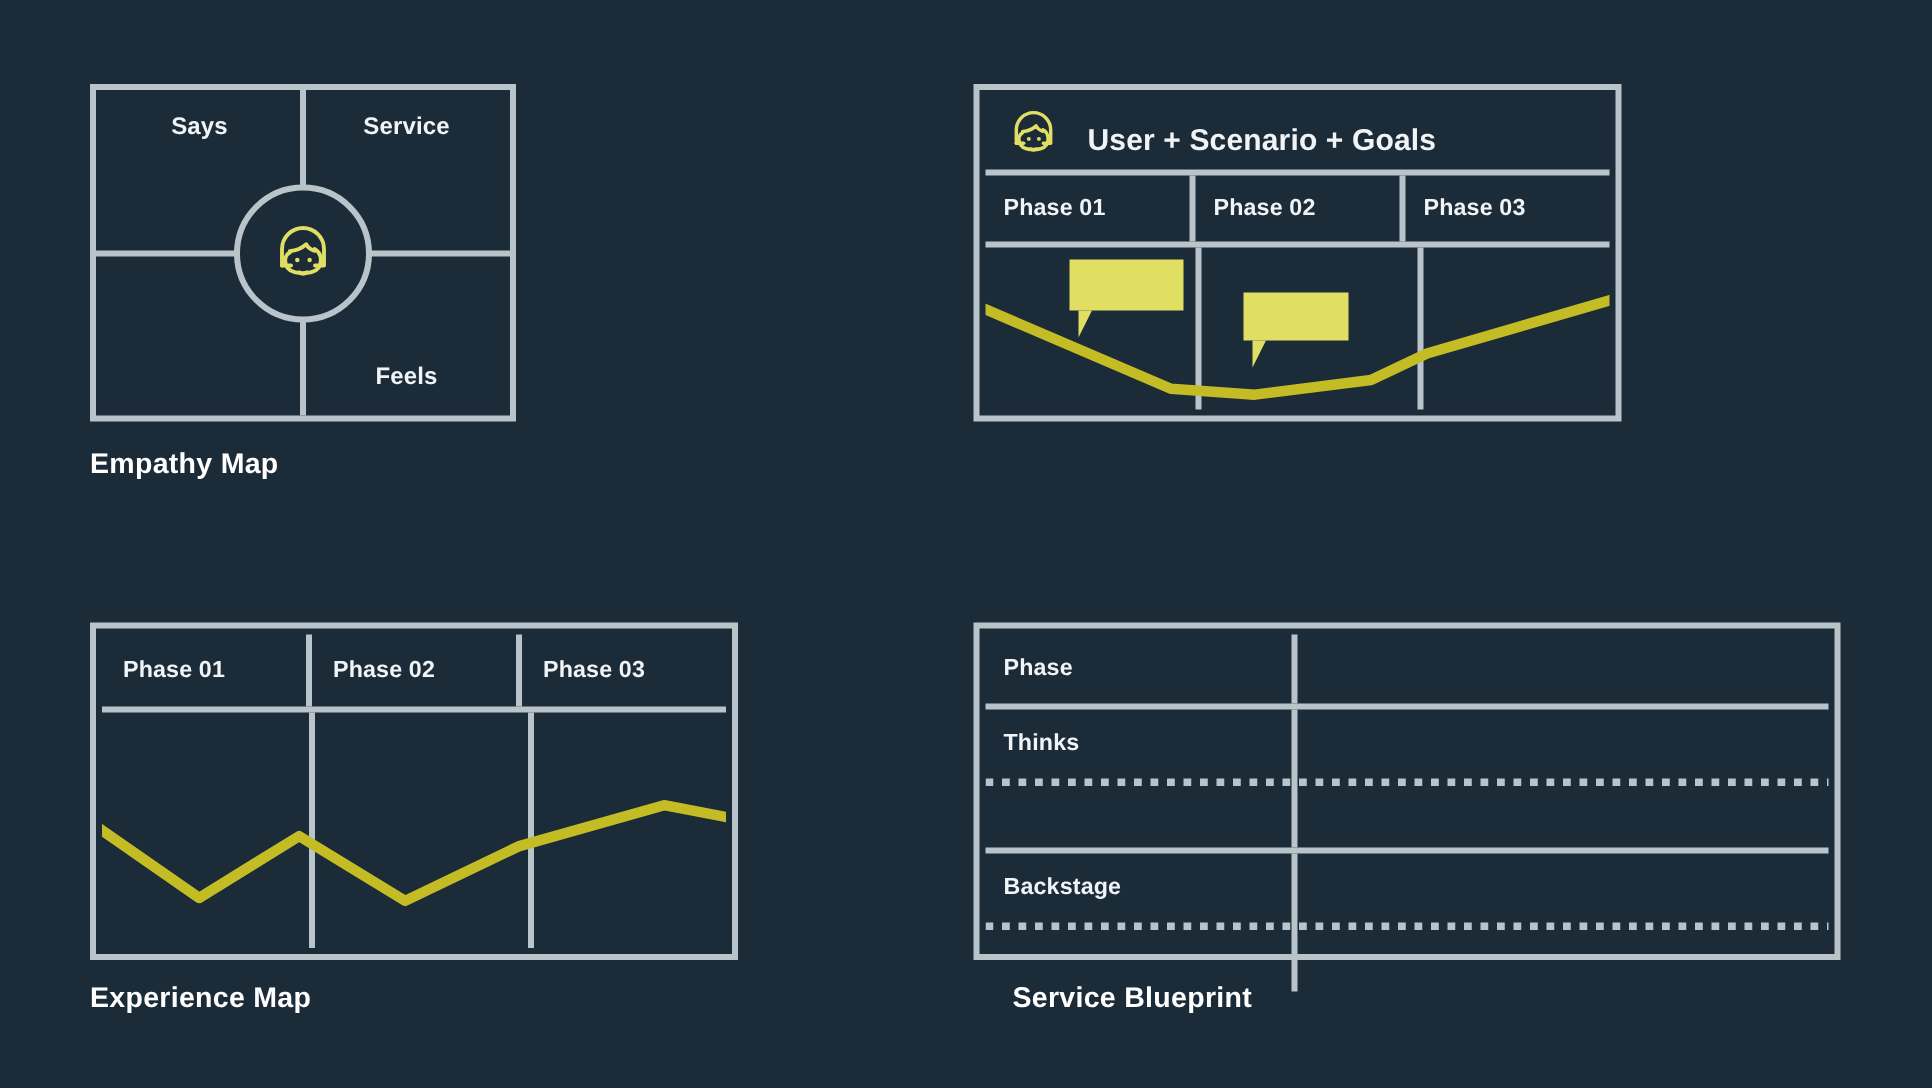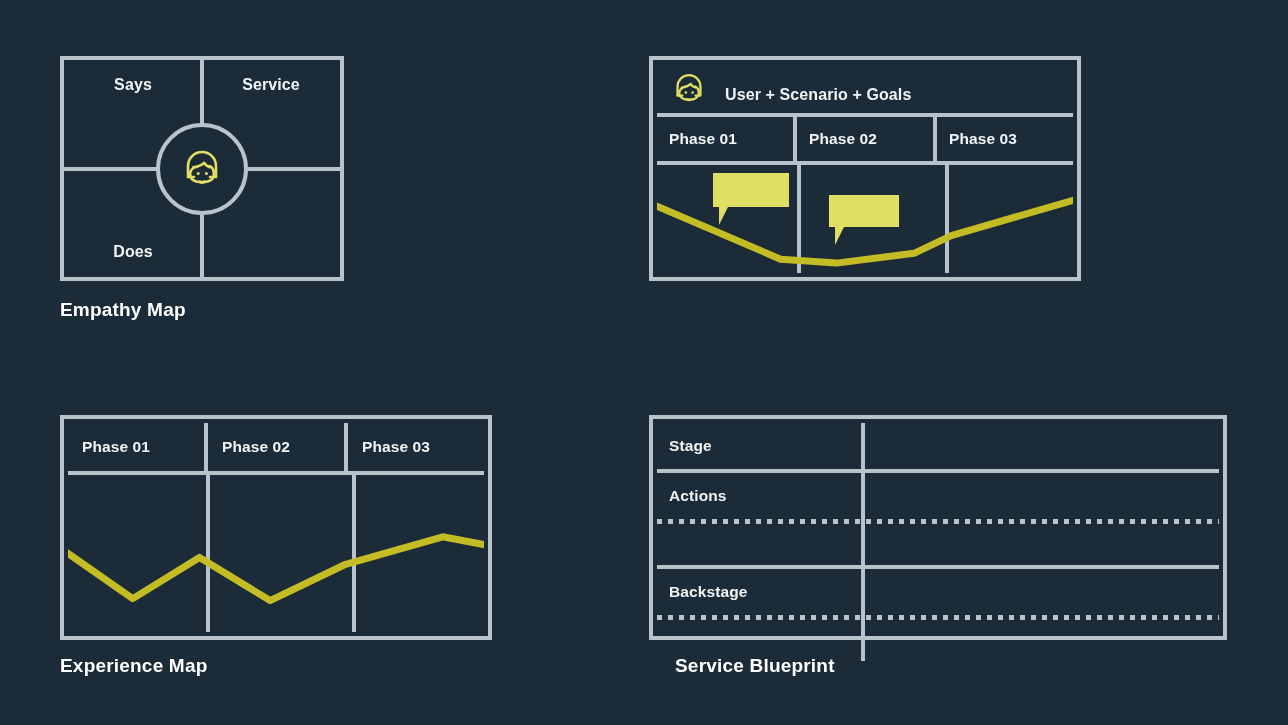--- a/index.html
+++ b/index.html
@@ -97,21 +97,21 @@
   .cjm-header {
     position: absolute;
     left: 4px; right: 4px; top: 4px;
     height: 53px;
     border-bottom: 4px solid #b9c3ca;
     display: flex;
     align-items: center;
     padding-left: 14px;
     gap: 18px;
   }
-  .cjm-header .cell-label { font-size: 16px; margin-top: 12px; }
+  .cjm-header .cell-label { font-size: 20px; margin-top: 12px; }
 
   .cjm-phases {
     position: absolute;
     left: 4px; right: 4px; top: 57px;
     height: 48px;
     display: flex;
     border-bottom: 4px solid #b9c3ca;
   }
   .cjm-phase {
     flex: 1;
@@ -232,22 +232,22 @@
   <div class="panel" id="empathy-map">
     <div class="em-hline"></div>
     <div class="em-vline"></div>
 
     <div class="em-quad tl">
       <span class="cell-label">Says</span>
     </div>
     <div class="em-quad tr">
       <span class="cell-label">Service</span>
     </div>
-    <div class="em-quad bl">
-      <span class="cell-label">Does</span>
+    <div class="em-quad br">
+      <span class="cell-label">Feels</span>
     </div>
 
     <div class="em-circle">
       <svg class="person-icon" width="44" height="44" viewBox="0 0 44 44">
         <g fill="none" stroke="#e0de63" stroke-width="2.6" stroke-linecap="round" stroke-linejoin="round">
           <path d="M8 30 L8 19 A14 14 0 0 1 36 19 L36 30 L30 30"></path>
           <path d="M14 30 L8 30"></path>
           <path d="M13.5 21 q-3.4 2.2 -3.4 5.4 q0 6.4 6.2 8.0 q2.6 0.7 5.7 0.7
                    q3.1 0 5.7 -0.7 q6.2 -1.6 6.2 -8.0 q0 -5.2 -4.2 -7.4"></path>
           <path d="M13.2 20.4 q6.5 -0.6 11.0 -4.6 q1.4 3.1 5.5 4.4"></path>
@@ -326,32 +326,32 @@
     </div>
   </div>
   <div class="caption" style="left:60px; top:655px;text-align:right;">Experience Map</div>
 
   <div class="panel" id="service-blueprint">
     <div class="sb-inner">
 
       <div class="sb-block">
         <div class="sb-left">
           <div class="sb-row">
-            <span class="cell-label">Stage</span>
+            <span class="cell-label">Phase</span>
           </div>
         </div>
         <div class="sb-right">
           <div class="sb-row"></div>
         </div>
       </div>
 
       <div class="sb-block tall">
         <div class="sb-left">
           <div class="sb-row">
-            <span class="cell-label">Actions</span>
+            <span class="cell-label">Thinks</span>
           </div>
         </div>
         <div class="sb-right">
           <div class="sb-row"></div>
           <div class="sb-row"></div>
         </div>
         <div class="sb-dotted"></div>
       </div>
 
       <div class="sb-block tall">

